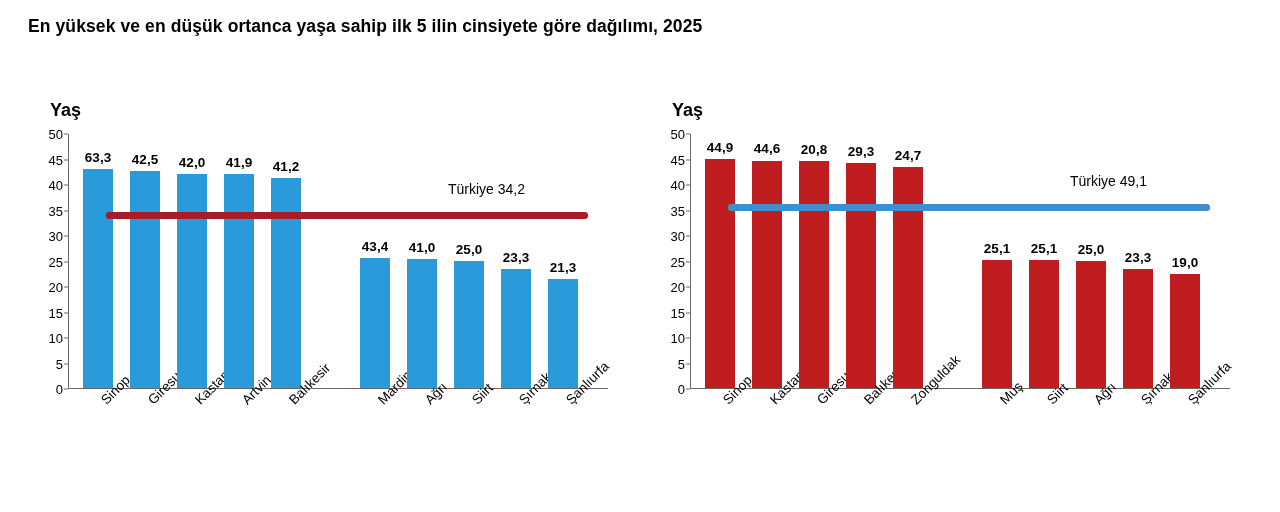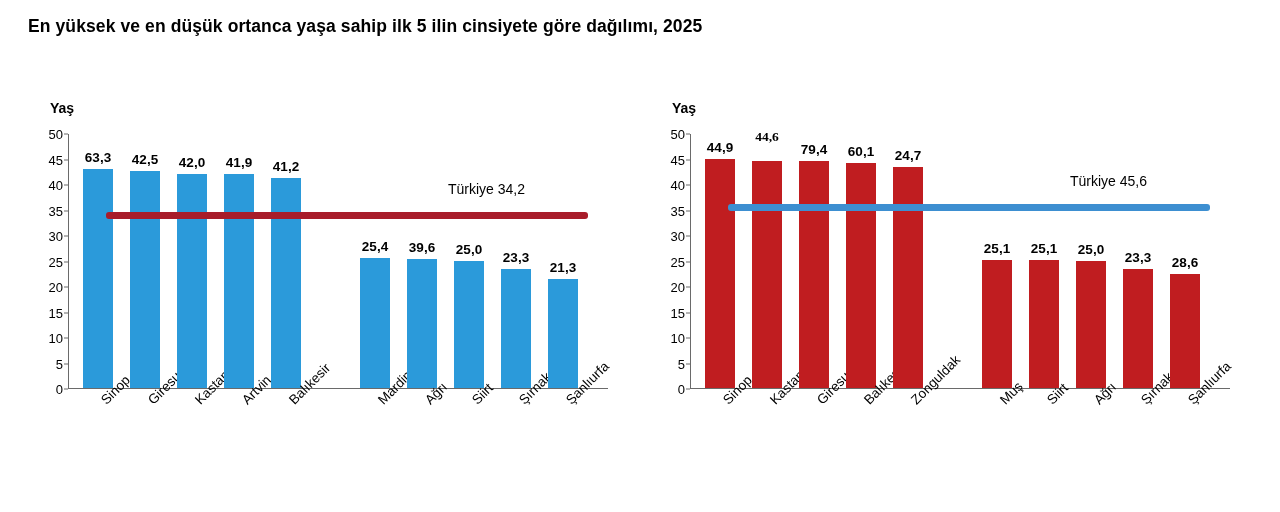--- a/index.html
+++ b/index.html
@@ -38,21 +38,21 @@
     text-align: center;
     font-size: 16px;
     font-weight: normal;
   }
   .panel-title.male { padding-left: 20px; }
   .panel-title.female { padding-left: 20px; }
 
   .axis-unit {
     position: absolute;
     left: 32px; top: 8px;
-    font-size: 14px;
+    font-size: 18px;
     font-weight: bold;
   }
 
   
   .plot {
     position: absolute;
     left: 50px;
     top: 42px;
     width: 540px;
     height: 255px;
@@ -164,26 +164,26 @@
           <div class="bar-label" style="bottom: 217.69px;">41,9</div>
           <div class="cat-label">Artvin</div>
         </div>
         <div class="bar-slot" style="left: 202px; width: 30px;">
           <div class="bar bar-male" style="height: 210.12px;"></div>
           <div class="bar-label" style="bottom: 214.12px;">41,2</div>
           <div class="cat-label">Balıkesir</div>
         </div>
         <div class="bar-slot" style="left: 291px; width: 30px;">
           <div class="bar bar-male" style="height: 129.54px;"></div>
-          <div class="bar-label" style="bottom: 133.54px;">25,4</div>
+          <div class="bar-label" style="bottom: 133.54px;">43,4</div>
           <div class="cat-label">Mardin</div>
         </div>
         <div class="bar-slot" style="left: 338px; width: 30px;">
           <div class="bar bar-male" style="height: 128.52px;"></div>
-          <div class="bar-label" style="bottom: 132.52px;">39,6</div>
+          <div class="bar-label" style="bottom: 132.52px;">41,0</div>
           <div class="cat-label">Ağrı</div>
         </div>
         <div class="bar-slot" style="left: 385px; width: 30px;">
           <div class="bar bar-male" style="height: 127.5px;"></div>
           <div class="bar-label" style="bottom: 131.5px;">25,0</div>
           <div class="cat-label">Siirt</div>
         </div>
         <div class="bar-slot" style="left: 432px; width: 30px;">
           <div class="bar bar-male" style="height: 118.83px;"></div>
           <div class="bar-label" style="bottom: 122.83px;">23,3</div>
@@ -228,31 +228,31 @@
     <div class="axis-y-line"></div>
     <div class="axis-x-line"></div>
     <div class="bars" id="bars-female">
         <div class="bar-slot" style="left: 14px; width: 30px;">
           <div class="bar bar-female" style="height: 228.99px;"></div>
           <div class="bar-label" style="bottom: 233px;">44,9</div>
           <div class="cat-label">Sinop</div>
         </div>
         <div class="bar-slot" style="left: 61px; width: 30px;">
           <div class="bar bar-female" style="height: 227.46px;"></div>
-          <div class="bar-label" style="bottom: 243px; font-family: Liberation Serif, serif;">44,6</div>
+          <div class="bar-label" style="bottom: 232px;">44,6</div>
           <div class="cat-label">Kastamonu</div>
         </div>
         <div class="bar-slot" style="left: 108px; width: 30px;">
           <div class="bar bar-female" style="height: 226.95px;"></div>
-          <div class="bar-label" style="bottom: 230.95px;">79,4</div>
+          <div class="bar-label" style="bottom: 230.95px;">20,8</div>
           <div class="cat-label">Giresun</div>
         </div>
         <div class="bar-slot" style="left: 155px; width: 30px;">
           <div class="bar bar-female" style="height: 224.91px;"></div>
-          <div class="bar-label" style="bottom: 228.91px;">60,1</div>
+          <div class="bar-label" style="bottom: 228.91px;">29,3</div>
           <div class="cat-label">Balıkesir</div>
         </div>
         <div class="bar-slot" style="left: 202px; width: 30px;">
           <div class="bar bar-female" style="height: 221.34px;"></div>
           <div class="bar-label" style="bottom: 225.34px;">24,7</div>
           <div class="cat-label">Zonguldak</div>
         </div>
         <div class="bar-slot" style="left: 291px; width: 30px;">
           <div class="bar bar-female" style="height: 128.01px;"></div>
           <div class="bar-label" style="bottom: 132.01px;">25,1</div>
@@ -268,21 +268,21 @@
           <div class="bar-label" style="bottom: 131.5px;">25,0</div>
           <div class="cat-label">Ağrı</div>
         </div>
         <div class="bar-slot" style="left: 432px; width: 30px;">
           <div class="bar bar-female" style="height: 118.83px;"></div>
           <div class="bar-label" style="bottom: 122.83px;">23,3</div>
           <div class="cat-label">Şırnak</div>
         </div>
         <div class="bar-slot" style="left: 479px; width: 30px;">
           <div class="bar bar-female" style="height: 113.73px;"></div>
-          <div class="bar-label" style="bottom: 117.73px;">28,6</div>
+          <div class="bar-label" style="bottom: 117.73px;">19,0</div>
           <div class="cat-label">Şanlıurfa</div>
         </div>
       </div>
   <div class="ytick" style="top: 255px;">0</div>
       <div class="ytick-mark" style="top: 255px;"></div>
       <div class="ytick" style="top: 229.5px;">5</div>
       <div class="ytick-mark" style="top: 229.5px;"></div>
       <div class="ytick" style="top: 204px;">10</div>
       <div class="ytick-mark" style="top: 204px;"></div>
       <div class="ytick" style="top: 178.5px;">15</div>
@@ -295,15 +295,15 @@
       <div class="ytick-mark" style="top: 102px;"></div>
       <div class="ytick" style="top: 76.5px;">35</div>
       <div class="ytick-mark" style="top: 76.5px;"></div>
       <div class="ytick" style="top: 51px;">40</div>
       <div class="ytick-mark" style="top: 51px;"></div>
       <div class="ytick" style="top: 25.5px;">45</div>
       <div class="ytick-mark" style="top: 25.5px;"></div>
       <div class="ytick" style="top: 0px;">50</div>
       <div class="ytick-mark" style="top: 0px;"></div>
       <div class="avg-line female" style="left: 38px; width: 482px; top: 69.93px;"></div>
-      <div class="avg-label" style="left: 380px; top: 38.93px;">Türkiye 45,6</div>
+      <div class="avg-label" style="left: 380px; top: 38.93px;">Türkiye 49,1</div>
     </div>
 </div>
 
 </body></html>

